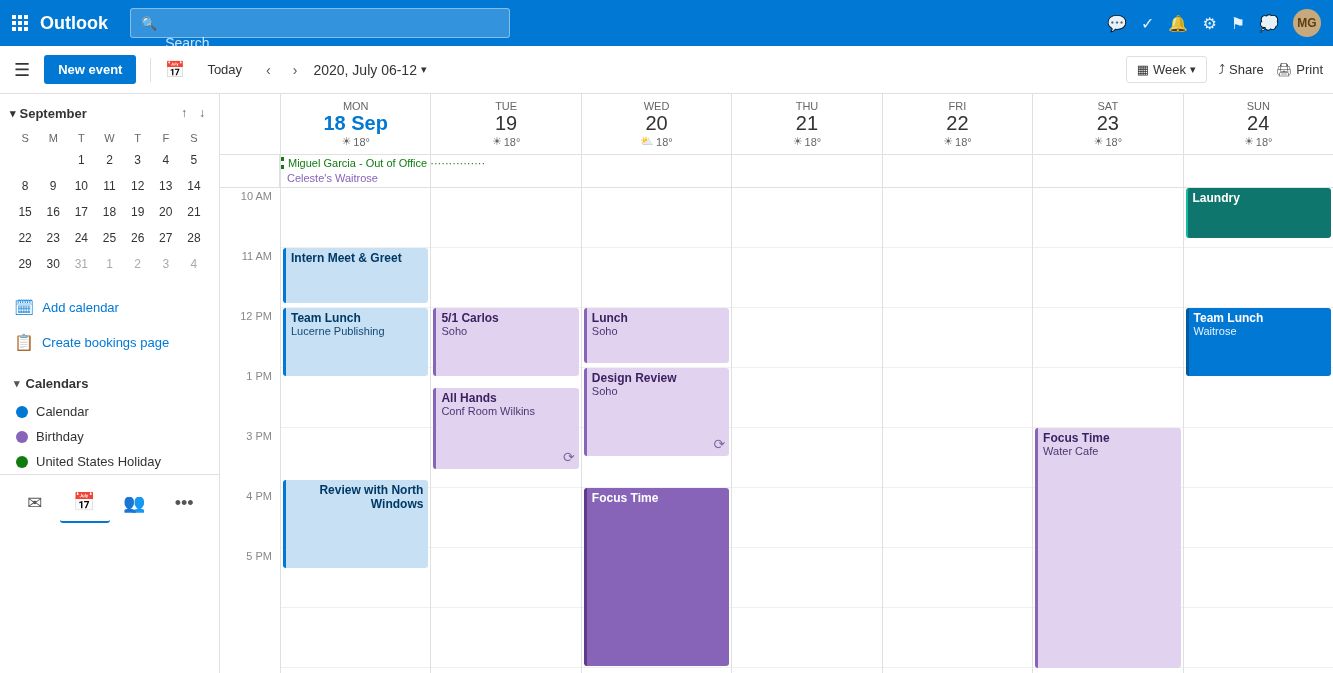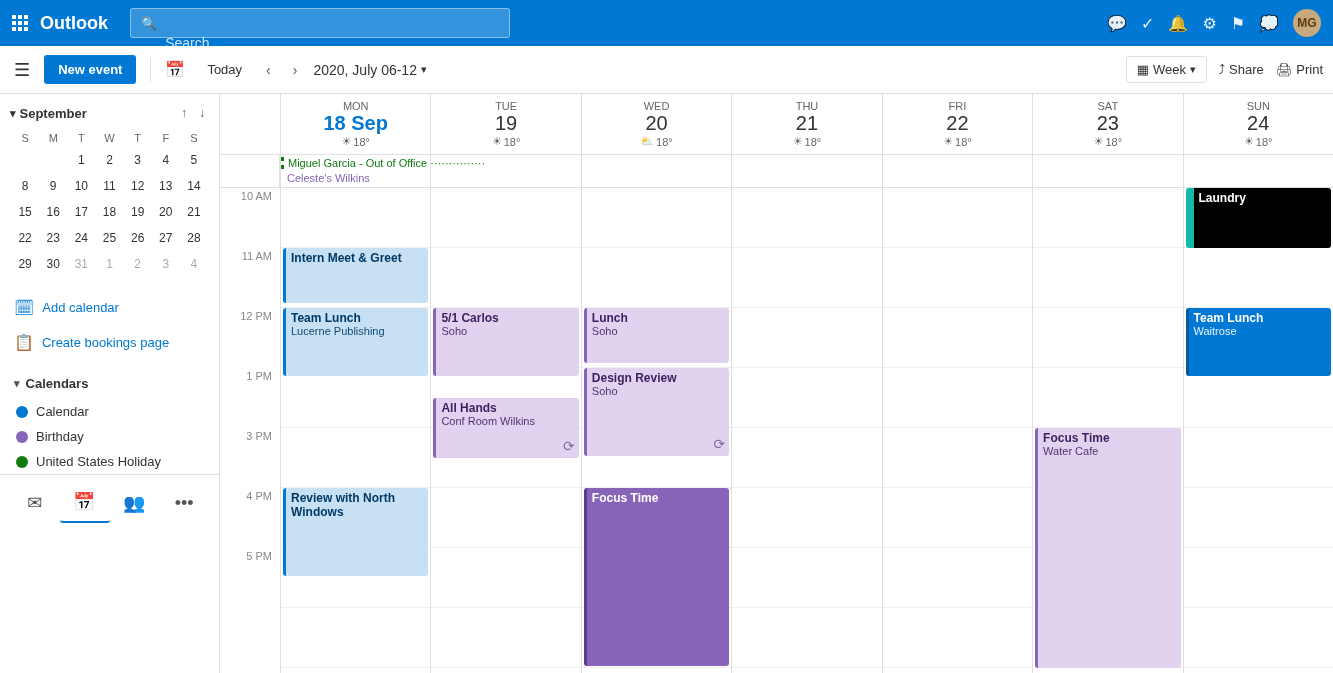--- a/index.html
+++ b/index.html
@@ -342,21 +342,21 @@
           </div>
       </div>
     </div>
 
     <div class="cal-allday">
       <div class="time-gutter" style="border-right:1px solid #e0e0e0;"></div>
       <div style="flex:1;display:flex;position:relative;">
 
         <div class="allday-col">
           <div style="font-size:11px;color:#107c10;border-left:3px dotted #107c10;padding-left:4px;white-space:nowrap;position:absolute;left:0;right:0;top:2px;">Miguel Garcia - Out of Office ···············</div>
-          <div class="allday-event-short" style="margin-top:14px;">Celeste's Wilkins</div>
+          <div class="allday-event-short" style="margin-top:14px;">Celeste's Waitrose</div>
         </div>
         <div class="allday-col"></div>
         <div class="allday-col"></div>
         <div class="allday-col"></div>
         <div class="allday-col"></div>
         <div class="allday-col"></div>
         <div class="allday-col"></div>
       </div>
     </div>
 
@@ -384,41 +384,41 @@
 
           <div class="event event-blue" style="top:60px;height:55px;">
             <div class="event-title">Intern Meet &amp; Greet</div>
           </div>
 
           <div class="event event-blue" style="top:120px;height:68px;">
             <div class="event-title">Team Lunch</div>
             <div class="event-sub">Lucerne Publishing</div>
           </div>
 
-          <div class="event event-blue" style="top:300px;height:88px;">
+          <div class="event event-blue" style="top:292px;height:88px;text-align:right;">
             <div class="event-title">Review with North Windows</div>
           </div>
         </div>
 
         <div class="day-col">
           <div class="hour-line"></div>
             <div class="hour-line"></div>
           <div class="hour-line"></div>
             <div class="hour-line"></div>
           <div class="hour-line"></div>
             <div class="hour-line"></div>
           <div class="hour-line"></div>
             <div class="hour-line"></div>
 
           <div class="event event-purple" style="top:120px;height:68px;">
             <div class="event-title">5/1 Carlos</div>
             <div class="event-sub">Soho</div>
           </div>
 
-          <div class="event event-purple" style="top:210px;height:60px;">
+          <div class="event event-purple" style="top:200px;height:81px;">
             <div class="event-title">All Hands</div>
             <div class="event-sub">Conf Room Wilkins</div>
             <span class="expand-icon">⟳</span>
           </div>
         </div>
 
         <div class="day-col">
           <div class="hour-line"></div>
             <div class="hour-line"></div>
           <div class="hour-line"></div>
@@ -485,21 +485,21 @@
         <div class="day-col">
           <div class="hour-line"></div>
             <div class="hour-line"></div>
           <div class="hour-line"></div>
             <div class="hour-line"></div>
           <div class="hour-line"></div>
             <div class="hour-line"></div>
           <div class="hour-line"></div>
             <div class="hour-line"></div>
 
-          <div class="event event-blue-dark" style="top:0px;height:60px;background:#000000;border-left:8px solid #14b8a6;color:#fff;">
+          <div class="event event-blue-dark" style="top:0px;height:50px;background:#0f766e;border-left:2px solid #14b8a6;color:#fff;">
             <div class="event-title">Laundry</div>
           </div>
 
           <div class="event event-blue-dark" style="top:120px;height:68px;background:#0078d4;border-left:3px solid #005a9e;color:#fff;">
             <div class="event-title">Team Lunch</div>
             <div class="event-sub">Waitrose</div>
           </div>
         </div>
       </div>
     </div>

